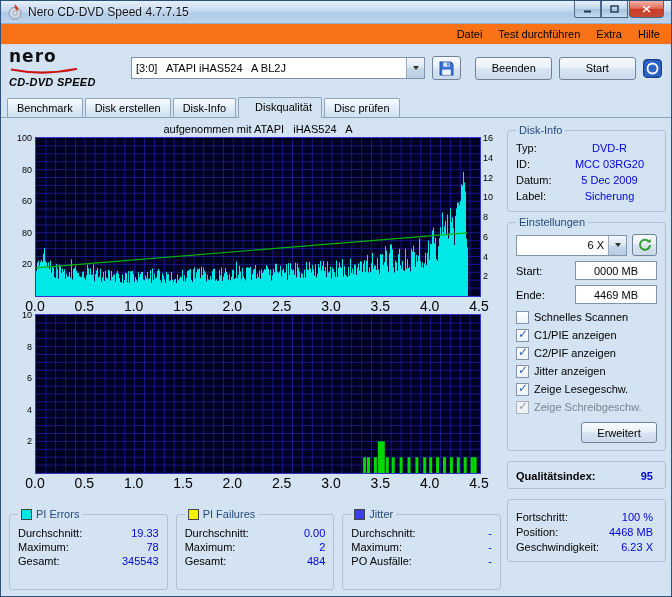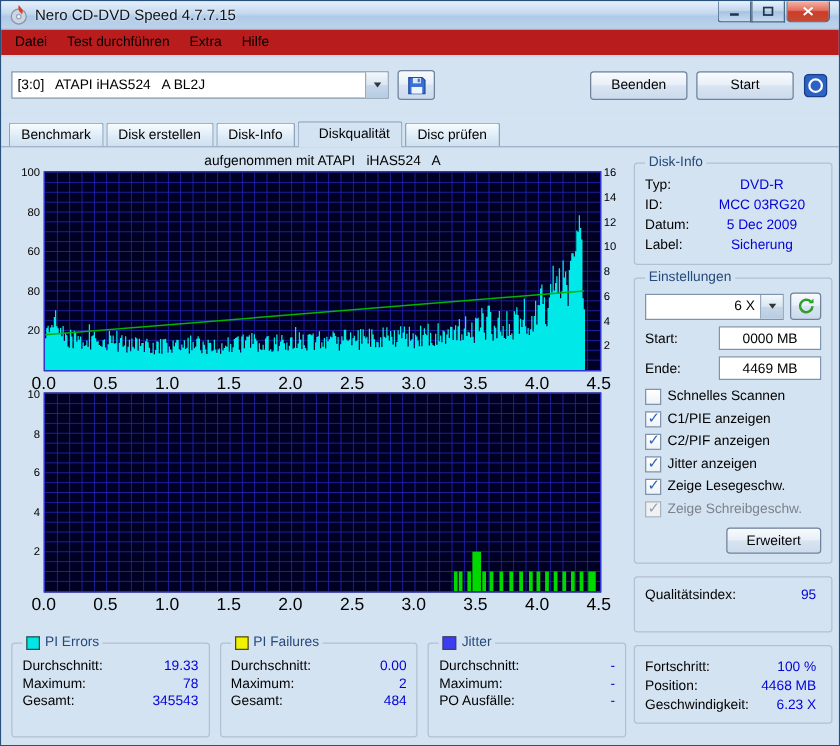--- a/index.html
+++ b/index.html
@@ -15,22 +15,22 @@
             overflow:hidden;white-space:nowrap;}
   .winbtns{display:flex;align-self:flex-start;margin-right:3px;}
   .wbtn{box-sizing:border-box;width:27px;height:17px;border:1px solid #4461821;
         border:1px solid #4a6886;border-top:none;display:flex;align-items:center;justify-content:center;
         background:linear-gradient(#e7f1fc,#c0d5ec 48%,#a7c2e0 52%,#c6daee);}
   .wbtn.min{border-radius:0 0 0 3px;}
   .wbtn.close{width:35px;border-radius:0 0 4px 4px;margin-left:1px;
         background:linear-gradient(#f5b2a6,#e2705e 45%,#cf3c28 52%,#c24a35);}
 
   
-  .menubar{height:20px;display:flex;align-items:center;background:#b91c1c;
-           border-bottom:1px solid #ccd9e8;padding:0 3px;}
+  .menubar{height:20px;display:flex;align-items:center;background:#f97316;
+           border-bottom:1px solid #ccd9e8;padding:0 3px;justify-content:flex-end;}
   .menu-item{padding:2px 8px;}
 
   
   .toolbar{height:46px;display:flex;align-items:center;gap:7px;padding:0 8px;background:#d4e3f1;}
   .nero-logo{width:118px;line-height:1;}
   .nero-word{font-weight:bold;font-size:17px;color:#101010;font-family:"DejaVu Sans",sans-serif;letter-spacing:1px;}
   .nero-sub{font-weight:bold;font-style:italic;font-size:11px;letter-spacing:0.3px;margin-top:1px;}
   .combo{display:flex;align-items:center;background:#fff;border:1px solid #7f94ac;height:22px;box-sizing:border-box;}
   .combo-text{flex:1;padding:0 4px;overflow:hidden;white-space:pre;}
   .combo-arrow{width:17px;align-self:stretch;border-left:1px solid #98aabf;display:flex;align-items:center;justify-content:center;
@@ -93,21 +93,21 @@
   .cbrow.checked .cb::after{content:"✓";position:absolute;left:1px;top:-3px;font-size:12px;
       font-weight:bold;color:#2b5fb4;font-family:"DejaVu Sans",sans-serif;}
   .cbrow.disabled .cb{background:#f0f1f3;border-color:#aab1ba;}
   .cbrow.disabled.checked .cb::after{color:#98a0aa;}
   .cbrow.disabled .cblabel{color:#7d838c;}
   .adv-row{display:flex;justify-content:flex-end;margin-top:7px;margin-bottom:2px;}
   .btn.adv{width:76px;height:21px;}
 
   .qbox .grow,.pbox .grow{margin-bottom:3px;}
   .qbox .gvalue,.pbox .gvalue{margin-left:auto;padding-right:4px;}
-  .qbox{padding-top:8px;padding-bottom:20px;}
+  .qbox{padding-top:8px;padding-bottom:3px;font-weight:bold;}
 
   
   .stats-row{margin-top:auto;display:flex;gap:8px;}
   .statbox{flex:1;height:76px;box-sizing:border-box;padding-top:12px;}
   .statbox .grow{margin-bottom:2px;}
   .statbox .gvalue{margin-left:auto;}
   .swatch{width:9px;height:9px;border:1px solid #444;display:inline-block;background:#999;}
 </style>
 </head>
 <body>
@@ -143,20 +143,27 @@
   </div>
 
   <div class="menubar">
     <span class="menu-item">Datei</span>
     <span class="menu-item">Test durchführen</span>
     <span class="menu-item">Extra</span>
     <span class="menu-item">Hilfe</span>
   </div>
 
   <div class="toolbar">
+    <div class="nero-logo">
+      <div class="nero-word">nero</div>
+      <svg width="70" height="6" viewBox="0 0 70 6">
+          <path d="M2 1.5 Q35 8 68 0.8" stroke="#cc1414" stroke-width="2.2" fill="none"></path>
+        </svg>
+      <div class="nero-sub">CD-DVD SPEED</div>
+    </div>
     <div class="combo device">
       <span class="combo-text">[3:0]   ATAPI iHAS524   A BL2J</span>
       <span class="combo-arrow">
           <i class="tri"></i>
         </span>
     </div>
     <button class="btn save">
       <svg width="15" height="15" viewBox="0 0 14 14">
         <path d="M1 1 H11 L13 3 V13 H1 Z" fill="#3a6fd8" stroke="#1f4f9f"></path>
         <rect x="4" y="1.3" width="6" height="4" fill="#dce8f8"></rect>

